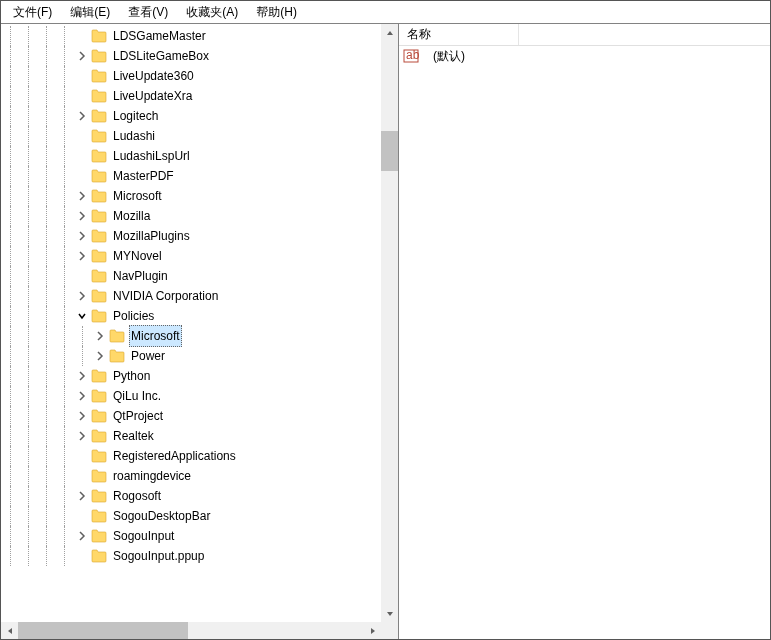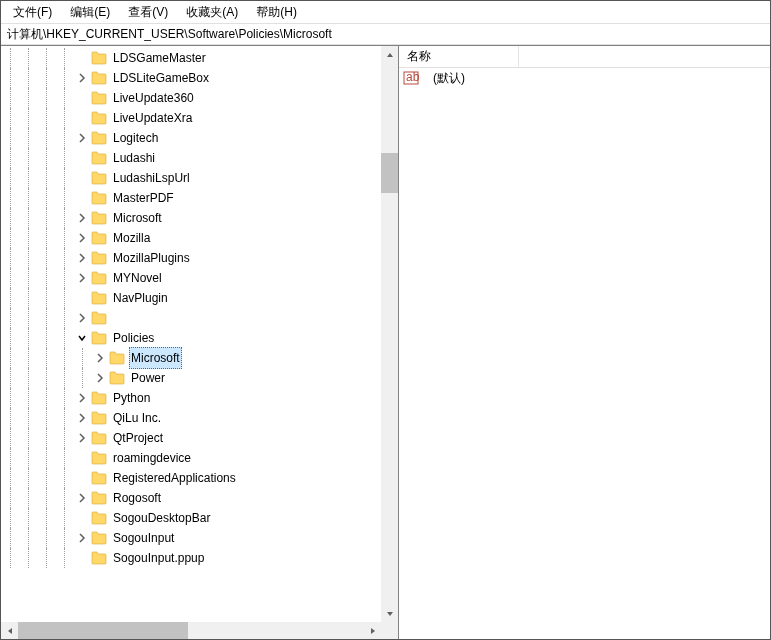--- a/index.html
+++ b/index.html
@@ -66,23 +66,20 @@
 
 
   <div class="menubar">
     <div class="menu-item">文件(F)</div>
     <div class="menu-item">编辑(E)</div>
     <div class="menu-item">查看(V)</div>
     <div class="menu-item">收藏夹(A)</div>
     <div class="menu-item">帮助(H)</div>
   </div>
 
-  <div class="addressbar">
-    <input type="text" value="计算机\HKEY_CURRENT_USER\Software\Policies\Microsoft" style="">
-  </div>
 
   <div class="panes">
 
     <div class="leftpane">
       <div class="tree-wrap">
         <div class="tree-scroll">
           <div class="tree" id="tree" style="margin-right:17px; padding-bottom:17px;">
               <div class="node">
                 <span class="indent" style="width: 72px;">
                   <span class="vline" style="left: 9px;"></span>
@@ -340,20 +337,21 @@
                 <span class="twisty">
                   <svg width="10" height="10" viewBox="0 0 10 10">
                     <path d="M3 1 L7 5 L3 9" fill="none" stroke="currentColor" stroke-width="1.5"></path>
                   </svg>
                 </span>
                 <span class="folder-icon">
                   <svg viewBox="0 0 16 14">
                     <path d="M1 3 L1 12 Q1 13 2 13 L14 13 Q15 13 15 12 L15 4 Q15 3 14 3 L7 3 L6 1 L2 1 Q1 1 1 2 Z" fill="#ffd869" stroke="#d9a52c" stroke-width="0.6"></path>
                   </svg>
                 </span>
+                <span class="label">NVIDIA Corporation</span>
               </div>
               <div class="node">
                 <span class="indent" style="width: 72px;">
                   <span class="vline" style="left: 9px;"></span>
                   <span class="vline" style="left: 27px;"></span>
                   <span class="vline" style="left: 45px;"></span>
                   <span class="vline" style="left: 63px;"></span>
                 </span>
                 <span class="twisty">
                   <svg width="10" height="10" viewBox="0 0 10 10">
@@ -464,50 +462,69 @@
                 </span>
                 <span class="label">QtProject</span>
               </div>
               <div class="node">
                 <span class="indent" style="width: 72px;">
                   <span class="vline" style="left: 9px;"></span>
                   <span class="vline" style="left: 27px;"></span>
                   <span class="vline" style="left: 45px;"></span>
                   <span class="vline" style="left: 63px;"></span>
                 </span>
+                <span class="twisty">
+                  <svg width="10" height="10" viewBox="0 0 10 10">
+                    <path d="M3 1 L7 5 L3 9" fill="none" stroke="currentColor" stroke-width="1.5"></path>
+                  </svg>
+                </span>
+                <span class="folder-icon">
+                  <svg viewBox="0 0 16 14">
+                    <path d="M1 3 L1 12 Q1 13 2 13 L14 13 Q15 13 15 12 L15 4 Q15 3 14 3 L7 3 L6 1 L2 1 Q1 1 1 2 Z" fill="#ffd869" stroke="#d9a52c" stroke-width="0.6"></path>
+                  </svg>
+                </span>
+                <span class="label">Realtek</span>
+              </div>
+              <div class="node">
+                <span class="indent" style="width: 72px;">
+                  <span class="vline" style="left: 9px;"></span>
+                  <span class="vline" style="left: 27px;"></span>
+                  <span class="vline" style="left: 45px;"></span>
+                  <span class="vline" style="left: 63px;"></span>
+                </span>
+                <span class="twisty hidden">
+                  <svg width="10" height="10" viewBox="0 0 10 10">
+                    <path d="M3 1 L7 5 L3 9" fill="none" stroke="currentColor" stroke-width="1.5"></path>
+                  </svg>
+                </span>
+                <span class="folder-icon">
+                  <svg viewBox="0 0 16 14">
+                    <path d="M1 3 L1 12 Q1 13 2 13 L14 13 Q15 13 15 12 L15 4 Q15 3 14 3 L7 3 L6 1 L2 1 Q1 1 1 2 Z" fill="#ffd869" stroke="#d9a52c" stroke-width="0.6"></path>
+                  </svg>
+                </span>
+                <span class="label">RegisteredApplications</span>
+              </div>
+              <div class="node">
+                <span class="indent" style="width: 72px;">
+                  <span class="vline" style="left: 9px;"></span>
+                  <span class="vline" style="left: 27px;"></span>
+                  <span class="vline" style="left: 45px;"></span>
+                  <span class="vline" style="left: 63px;"></span>
+                </span>
                 <span class="twisty hidden">
                   <svg width="10" height="10" viewBox="0 0 10 10">
                     <path d="M3 1 L7 5 L3 9" fill="none" stroke="currentColor" stroke-width="1.5"></path>
                   </svg>
                 </span>
                 <span class="folder-icon">
                   <svg viewBox="0 0 16 14">
                     <path d="M1 3 L1 12 Q1 13 2 13 L14 13 Q15 13 15 12 L15 4 Q15 3 14 3 L7 3 L6 1 L2 1 Q1 1 1 2 Z" fill="#ffd869" stroke="#d9a52c" stroke-width="0.6"></path>
                   </svg>
                 </span>
                 <span class="label">roamingdevice</span>
-              </div>
-              <div class="node">
-                <span class="indent" style="width: 72px;">
-                  <span class="vline" style="left: 9px;"></span>
-                  <span class="vline" style="left: 27px;"></span>
-                  <span class="vline" style="left: 45px;"></span>
-                  <span class="vline" style="left: 63px;"></span>
-                </span>
-                <span class="twisty hidden">
-                  <svg width="10" height="10" viewBox="0 0 10 10">
-                    <path d="M3 1 L7 5 L3 9" fill="none" stroke="currentColor" stroke-width="1.5"></path>
-                  </svg>
-                </span>
-                <span class="folder-icon">
-                  <svg viewBox="0 0 16 14">
-                    <path d="M1 3 L1 12 Q1 13 2 13 L14 13 Q15 13 15 12 L15 4 Q15 3 14 3 L7 3 L6 1 L2 1 Q1 1 1 2 Z" fill="#ffd869" stroke="#d9a52c" stroke-width="0.6"></path>
-                  </svg>
-                </span>
-                <span class="label">RegisteredApplications</span>
               </div>
               <div class="node">
                 <span class="indent" style="width: 72px;">
                   <span class="vline" style="left: 9px;"></span>
                   <span class="vline" style="left: 27px;"></span>
                   <span class="vline" style="left: 45px;"></span>
                   <span class="vline" style="left: 63px;"></span>
                 </span>
                 <span class="twisty">
                   <svg width="10" height="10" viewBox="0 0 10 10">

